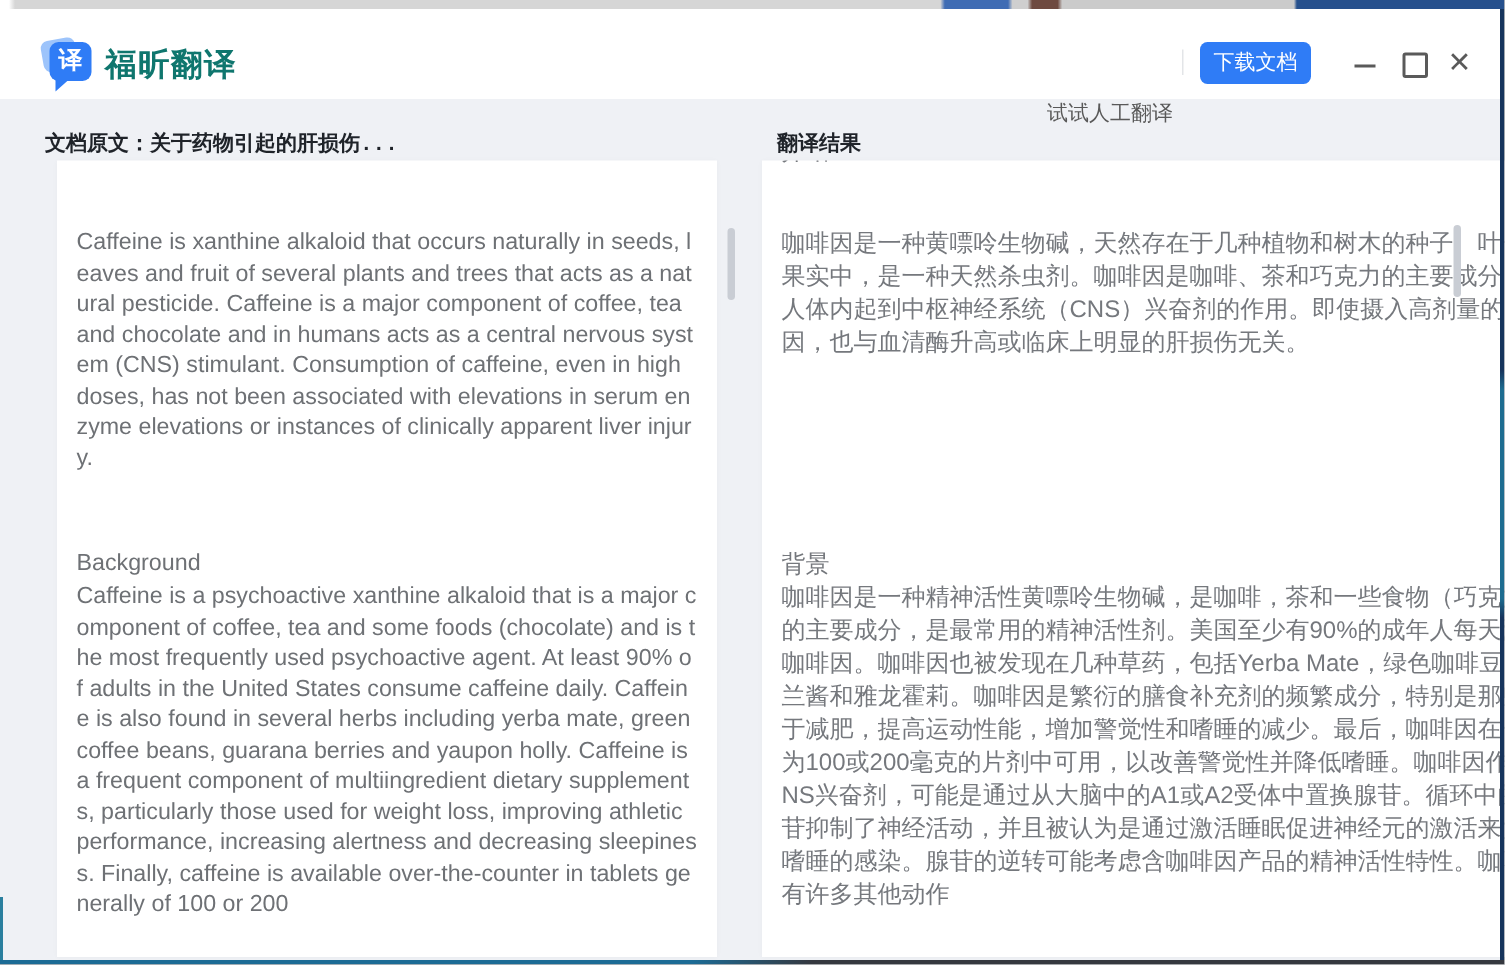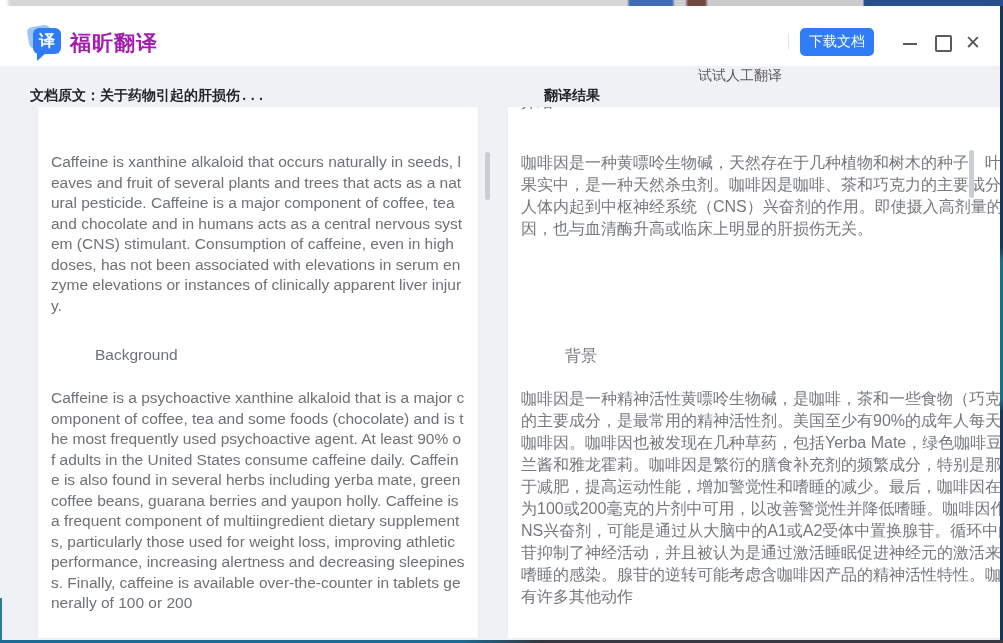--- a/index.html
+++ b/index.html
@@ -30,51 +30,51 @@
 
   
   .titlebar { position:absolute; left:0; top:6px; width:1000px; height:60px; background:#ffffff; }
   .logo { position:absolute; left:28px; top:19px; width:38px; height:36px; }
   .logo-back { position:absolute; left:0; top:1px; width:23px; height:21px; background:#9DC4FB; border-radius:5px; transform:rotate(-10deg); }
   .logo-front {
     position:absolute; left:5px; top:3px; width:28px; height:26px; background:#2F7CF6;
     border-radius:6px; color:#ffffff; font-size:16px; line-height:26px; text-align:center; font-weight:bold;
   }
   .logo-tail { position:absolute; left:9px; top:28px; width:0; height:0; border-left:9px solid #2F7CF6; border-bottom:8px solid transparent; }
-  .app-name { position:absolute; left:70px; top:23px; font-size:21px; font-weight:bold; color:#a21caf; letter-spacing:1px; }
+  .app-name { position:absolute; left:70px; top:23px; font-size:21px; font-weight:bold; color:#0f766e; letter-spacing:1px; }
   .human-link { position:absolute; left:698px; top:29px; font-size:14px; color:#595959; cursor:pointer;margin-top:32px; }
   .hdr-divider { position:absolute; left:788px; top:27px; width:1px; height:17px; background:#E3E5E8; }
   .download-btn {
     position:absolute; left:800px; top:22px; width:74px; height:28px; background:#2F7CF6;
     border:none; border-radius:5px; color:#ffffff; font-size:14px; cursor:pointer;
     font-family:inherit; padding:0;
   }
   .win-btn { position:absolute; top:26px; width:22px; height:22px; cursor:pointer; }
   .win-min { left:899px; }
   .min-bar { position:absolute; left:4px; top:11px; width:14px; height:2px; background:#5A5A5A; }
   .win-max { left:931px; }
   .max-box { position:absolute; left:4px; top:3px; width:13px; height:13px; border:2px solid #5A5A5A; border-radius:2px; }
   .win-close { left:962px; font-size:19px; color:#5A5A5A; text-align:center; line-height:22px; }
 
   
   .panel-header { position:absolute; top:87px; font-size:14px; font-weight:600; color:#1F2329; }
   .panel-header.src { left:30px;font-family:Liberation Mono, monospace; }
-  .panel-header.res { left:544px; }
+  .panel-header.res { left:518px; }
 
   
   .card { position:absolute; top:107px; height:531px; background:#ffffff; overflow:hidden;
           box-shadow:0 0 4px rgba(0,0,0,0.03); }
   .card-src { left:38px; width:440px; }
   .card-res { left:508px; width:544px; }
   .sec-heading, .para { position:absolute; left:13px; right:13px; margin:0; }
   .en { color:#6E7175; font-size:15.5px; line-height:20.5px; word-break:break-all; }
   .zh { color:#75787D; font-size:16px; line-height:22px; word-break:break-all; }
   .sec-heading.h1 { top:-16px; }
   .para.p1 { top:45px; }
-  .sec-heading.h2 { top:238px;margin-left:44px; }
+  .sec-heading.h2 { top:259px; }
   .para.p2 { top:281px; }
 
   
   .scroll-thumb { position:absolute; width:5px; border-radius:3px; background:#C9CDD4; }
   .thumb-src { left:485px; top:152px; height:48px; }
   .thumb-res { left:969px; top:150px; height:48px; }
 </style>
 </head>
 <body>
 

